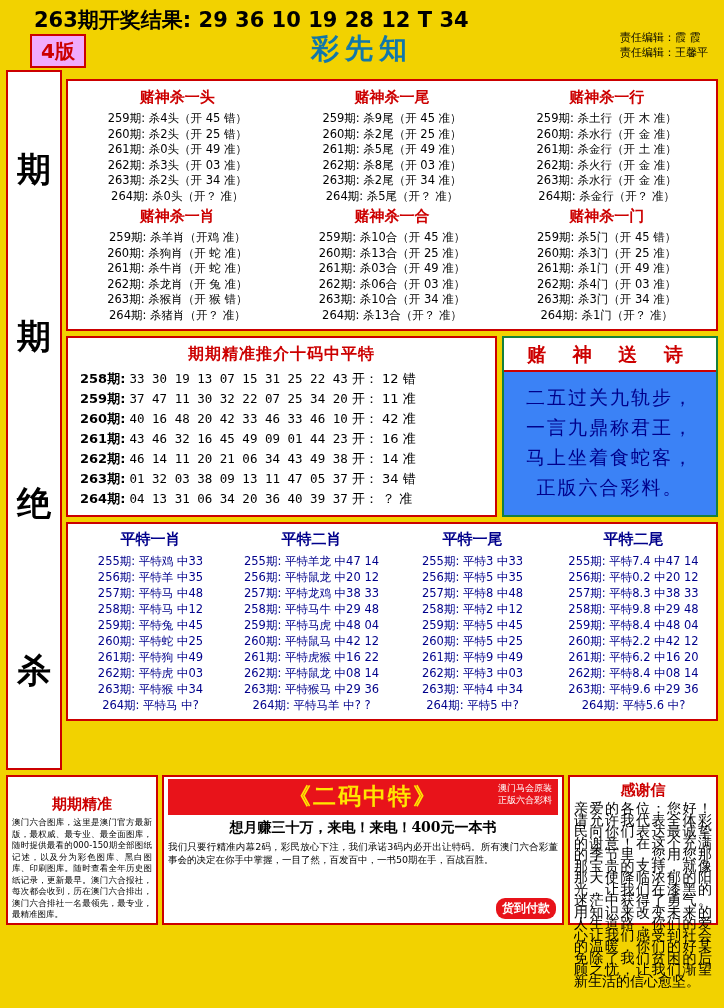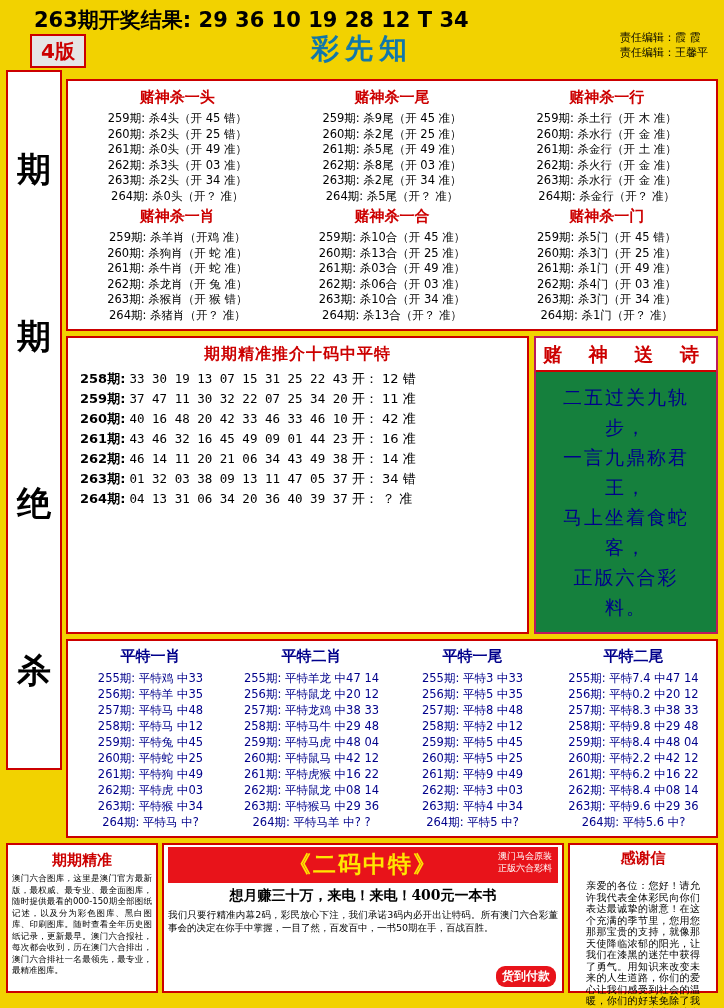--- a/index.html
+++ b/index.html
@@ -13,21 +13,21 @@
 
   
   .topbar{position:relative;height:30px;}
   .top-title{
     font-size:21px;font-weight:bold;color:#000;letter-spacing:0px;
     white-space:nowrap;padding-left:28px;padding-top:2px;
   }
   .headrow{position:relative;height:36px;}
   .issue-badge{
     position:absolute;left:24px;top:0;
-    width:52px;height:30px;border:2px solid #c00;background:#e5e5e5;
+    width:52px;height:30px;border:2px solid #c00;background:#f0abfc;
     color:#c00;font-size:20px;font-weight:bold;line-height:30px;text-align:center;
   }
   .brand{
     position:absolute;left:50%;transform:translateX(-50%);top:-4px;
     font-size:28px;font-weight:bold;color:#17a;letter-spacing:6px;
     font-family:"DejaVu Serif","Liberation Serif",serif;
   }
   .editors{position:absolute;right:10px;top:-4px;font-size:11px;line-height:15px;color:#000;}
   .editors div{white-space:nowrap;}
 
@@ -58,21 +58,21 @@
   
   .mid-wrap{display:flex;gap:5px;margin-top:5px;}
   .codes-panel{flex:1;border:2px solid #c00;background:#fff;padding:4px 4px 6px;box-sizing:border-box;}
   .codes-title{
     text-align:center;color:#c00;font-weight:bold;font-size:16px;margin:2px 0 4px;
     font-family:"DejaVu Serif","Liberation Serif",serif;letter-spacing:1px;
   }
   .code-line{font-size:13px;color:#000;line-height:20px;white-space:nowrap;padding-left:8px;}
   .code-line .iss{font-weight:bold;}
   .code-line .nums{font-family:"DejaVu Sans Mono","Liberation Mono",monospace;font-size:12.5px;}
-  .poem-panel{width:184px;flex:none;border:2px solid #be185d;background:#15803d;box-sizing:border-box;}
+  .poem-panel{width:216px;flex:none;border:2px solid #15803d;background:#3b82f6;box-sizing:border-box;}
   .poem-head{
     background:#fff;text-align:center;padding:4px 0 2px;
     color:#c00;font-size:19px;font-weight:bold;letter-spacing:10px;
     font-family:"DejaVu Serif","Liberation Serif",serif;
     border-bottom:2px solid #c00;
   }
   .poem-body{padding:10px 20px;text-align:center;}
   .poem-body div{
     font-size:19px;color:#00008b;line-height:30px;letter-spacing:2px;
     font-family:"DejaVu Serif","Liberation Serif",serif;
@@ -82,34 +82,34 @@
   .pt-panel{border:2px solid #c00;background:#fff;margin-top:5px;padding:4px 2px 6px;box-sizing:border-box;display:flex;}
   .pt-block{flex:1;padding:0 3px;box-sizing:border-box;}
   .pt-title{
     text-align:center;font-size:15px;font-weight:bold;color:#00008b;margin:2px 0 4px;
     font-family:"DejaVu Serif","Liberation Serif",serif;
   }
   .pt-row{font-size:11.5px;color:#00008b;line-height:16px;text-align:center;white-space:nowrap;}
 
   
   .bottom{display:flex;gap:4px;margin-top:5px;height:150px;}
-  .b-left{width:152px;flex:none;border:2px solid #c00;background:#fff;box-sizing:border-box;padding:4px 4px;}
+  .b-left{width:152px;flex:none;border:2px solid #c00;background:#fff;box-sizing:border-box;padding:16px 4px;}
   .b-left h4{margin:2px 0 3px;text-align:center;color:#c00;font-size:15px;font-family:"DejaVu Serif","Liberation Serif",serif;}
   .b-left p{margin:0;font-size:8.5px;line-height:11.5px;color:#000;text-align:justify;}
   .b-mid{flex:1;border:2px solid #c00;background:#fff;box-sizing:border-box;position:relative;padding:2px 4px;}
   .ad-band{background:#e8131a;color:#ffe600;text-align:center;padding:2px 0 3px;position:relative;}
   .ad-band .t{font-size:23px;font-weight:bold;letter-spacing:2px;font-family:"DejaVu Serif","Liberation Serif",serif;}
   .ad-sub{position:absolute;right:6px;top:3px;color:#fff;font-size:9px;line-height:12px;text-align:left;}
   .b-mid .l1{font-size:14px;font-weight:bold;color:#000;text-align:center;margin-top:4px;font-family:"DejaVu Serif","Liberation Serif",serif;}
   .b-mid .l2{font-size:9.5px;color:#000;line-height:13px;margin-top:3px;text-align:justify;}
   .b-mid .l3{margin-top:4px;background:#e8131a;color:#fff;font-size:9.5px;padding:2px 4px;display:inline-block;}
   .b-mid .stamp{position:absolute;right:6px;bottom:4px;background:#e8131a;color:#fff;font-size:12px;font-weight:bold;padding:2px 6px;border-radius:9px;}
   .b-right{width:150px;flex:none;border:2px solid #c00;background:#fff;box-sizing:border-box;padding:2px 4px;}
   .b-right h4{margin:2px 0 3px;text-align:center;color:#c00;font-size:15px;font-family:"DejaVu Serif","Liberation Serif",serif;}
-  .b-right p{margin:12px;font-size:10px;line-height:11.5px;color:#000;text-align:justify;}
+  .b-right p{margin:0;font-size:14px;line-height:11.5px;color:#000;text-align:justify;}
 </style>
 </head>
 <body>
 
 <div class="page">
 
   <div class="topbar">
     <div class="top-title">263期开奖结果: 29 36 10 19 28 12 T 34</div>
   </div>
 
@@ -296,21 +296,21 @@
           <div class="pt-row">264期: 平特5 中?</div>
         </div>
         <div class="pt-block">
           <div class="pt-title">平特二尾</div>
           <div class="pt-row">255期: 平特7.4 中47 14</div>
           <div class="pt-row">256期: 平特0.2 中20 12</div>
           <div class="pt-row">257期: 平特8.3 中38 33</div>
           <div class="pt-row">258期: 平特9.8 中29 48</div>
           <div class="pt-row">259期: 平特8.4 中48 04</div>
           <div class="pt-row">260期: 平特2.2 中42 12</div>
-          <div class="pt-row">261期: 平特6.2 中16 22</div>
+          <div class="pt-row">261期: 平特6.2 中16 20</div>
           <div class="pt-row">262期: 平特8.4 中08 14</div>
           <div class="pt-row">263期: 平特9.6 中29 36</div>
           <div class="pt-row">264期: 平特5.6 中?</div>
         </div>
       </div>
 
     </div>
   </div>
 
   <div class="bottom">

